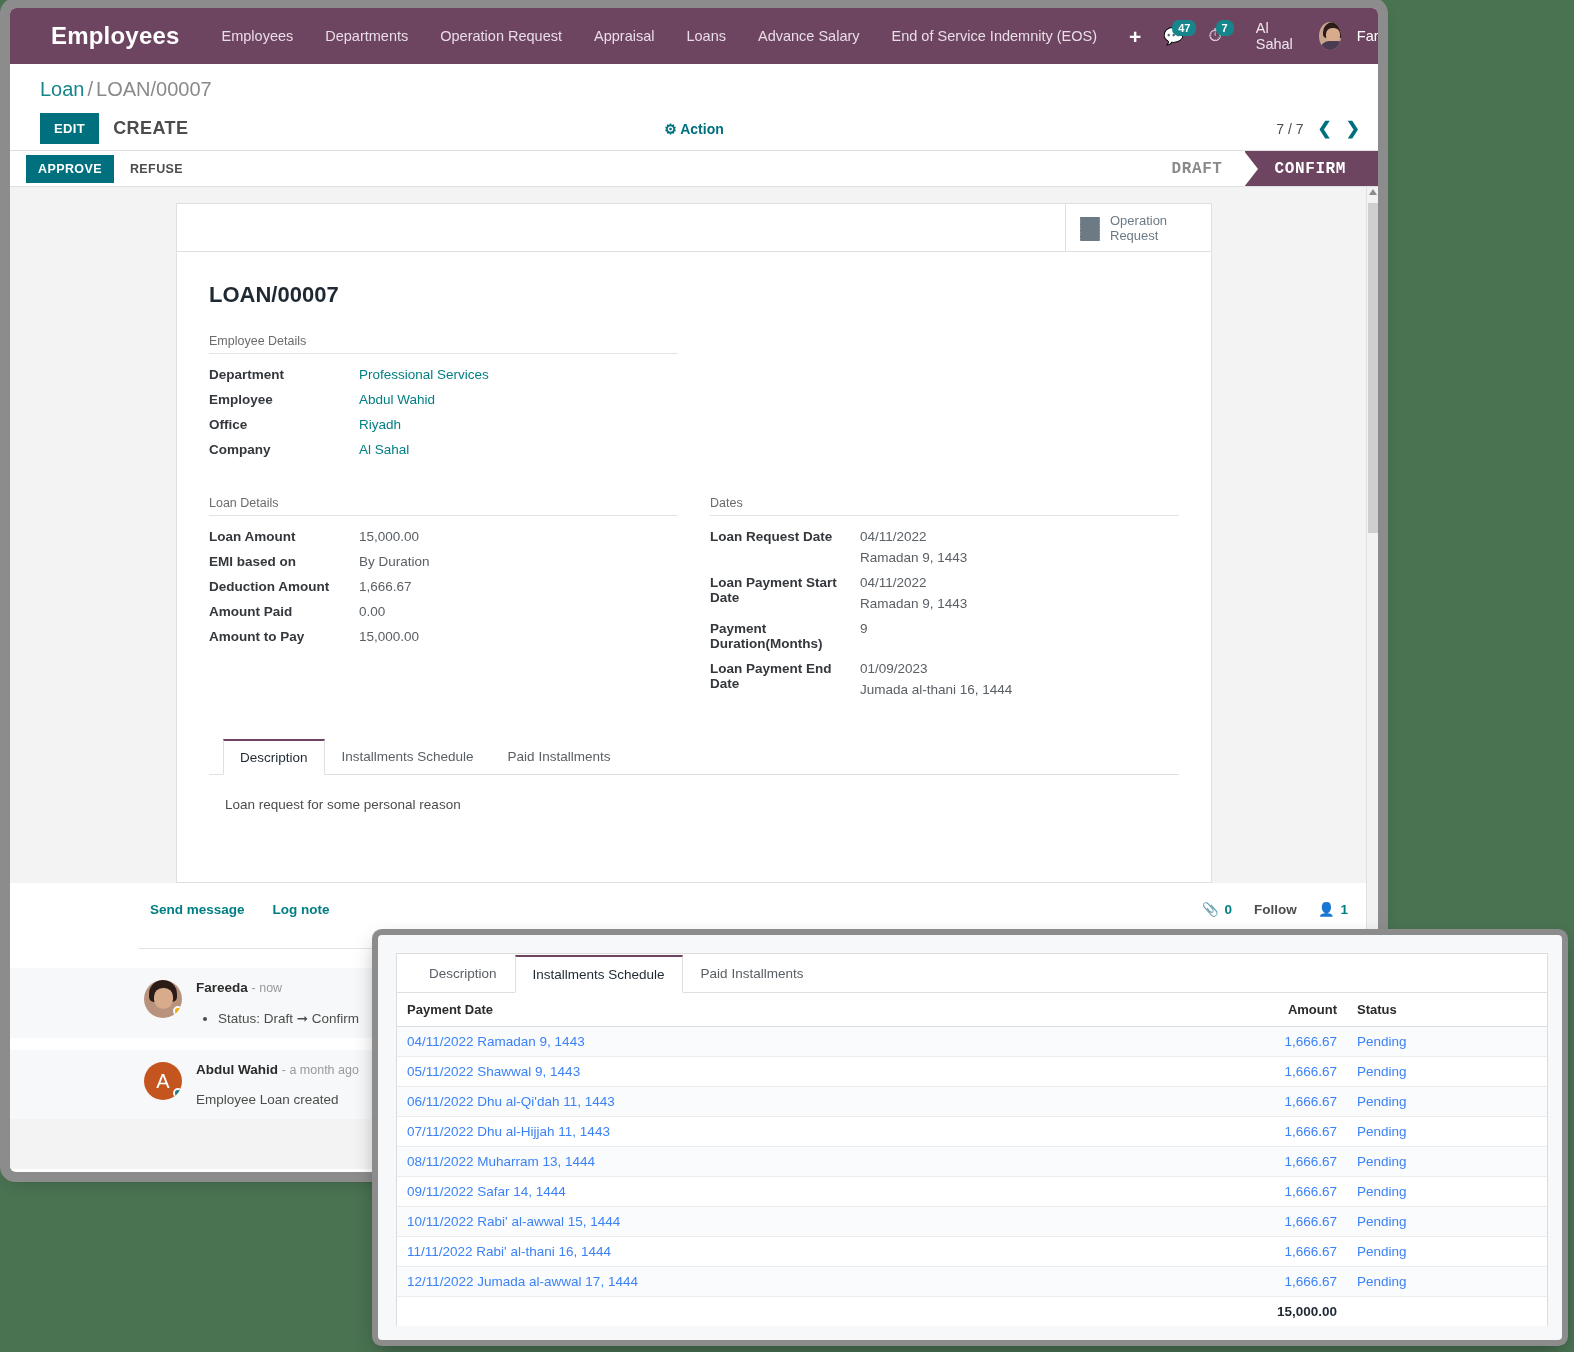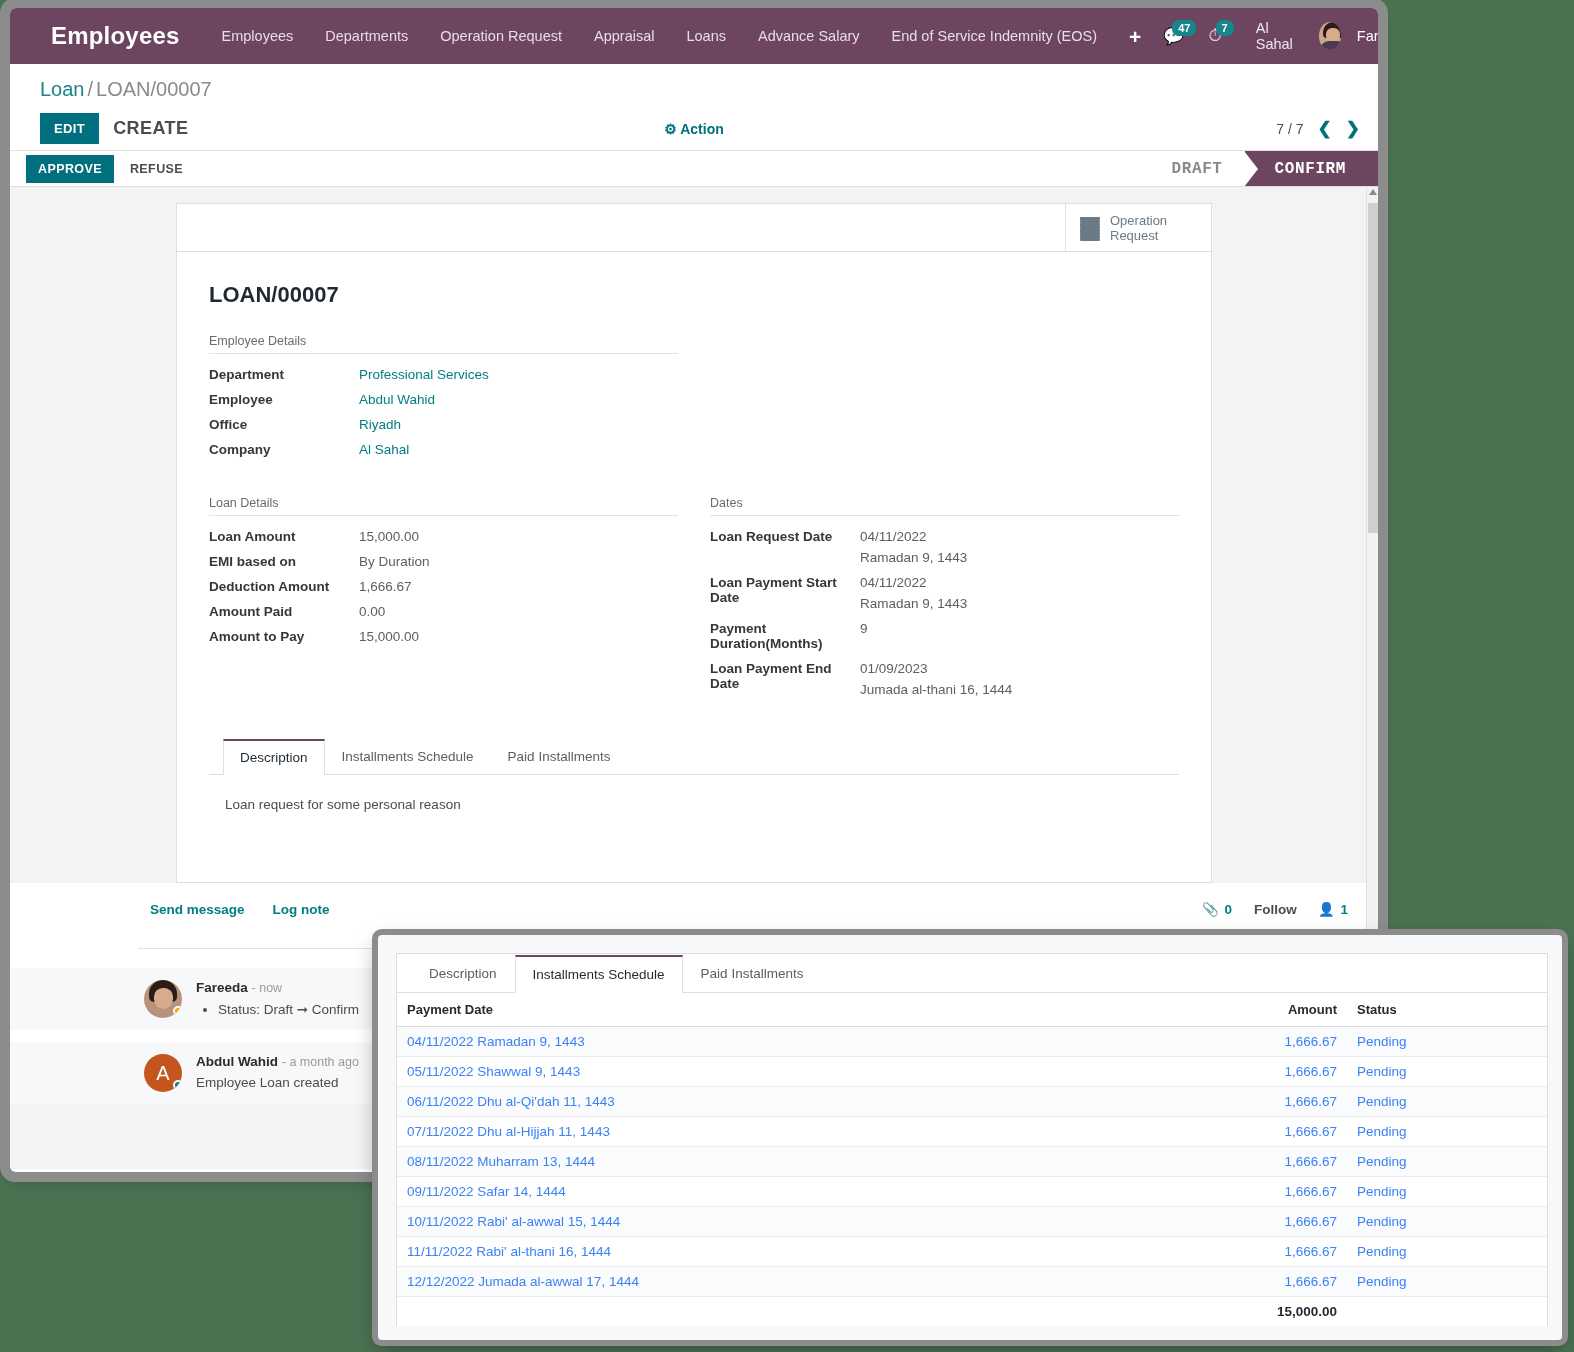--- a/index.html
+++ b/index.html
@@ -176,21 +176,21 @@
   .msg .av.photo .hair{ position:absolute; left:5px; top:0; width:28px; height:22px; background:#2b1c18; border-radius:14px 14px 5px 5px;}
   .msg .av.photo .face{ position:absolute; left:10px; top:8px; width:19px; height:21px; background:#d8ab8d; border-radius:10px 10px 11px 11px;}
   .msg .av.letter{ background:#c4551f; color:#fff; display:flex; align-items:center; justify-content:center;
      font-size:20px; font-weight:normal; }
   .dot{ position:absolute; right:-1px; bottom:2px; width:10px;height:10px;border-radius:50%; border:2px solid #f7f8f9;}
   .dot.orange{ background:#f0ad00; }
   .dot.teal{ background:#0f7f88; }
   .msg-body{ font-size:13.5px; }
   .msg-author{ font-weight:bold; color:#2b2b2b; }
   .msg-time{ color:#9a9a9a; font-size:12.5px; }
-  .msg-text{ margin-top:6px; color:#4c4c4c; }
+  .msg-text{ margin-top:15px; color:#4c4c4c; }
   .msg-text ul{ margin:0; padding-left:22px; }
 
   
   .v-scroll{
     position:absolute; right:0; top:0; width:12px; bottom:0; background:#f2f2f2;
     border-left:1px solid #e0e0e0;
   }
   .v-scroll .thumb{ position:absolute; top:16px; left:1px; width:10px; height:330px; background:#cfcfcf; border-radius:0; }
   .v-scroll .cap{ position:absolute; top:2px; left:2px; width:0;height:0;
     border-style:solid; border-width:0 4px 6px 4px; border-color:transparent transparent #8c8c8c transparent;}
@@ -545,21 +545,21 @@
           <td>10/11/2022 Rabi' al-awwal 15, 1444</td>
           <td class="num">1,666.67</td>
           <td>Pending</td>
         </tr>
         <tr>
           <td>11/11/2022 Rabi' al-thani 16, 1444</td>
           <td class="num">1,666.67</td>
           <td>Pending</td>
         </tr>
         <tr>
-          <td>12/12/2022 Jumada al-awwal 17, 1444</td>
+          <td>12/11/2022 Jumada al-awwal 17, 1444</td>
           <td class="num">1,666.67</td>
           <td>Pending</td>
         </tr>
         <tr class="total">
           <td></td>
           <td class="num">15,000.00</td>
           <td></td>
         </tr>
       </tbody>
     </table>

